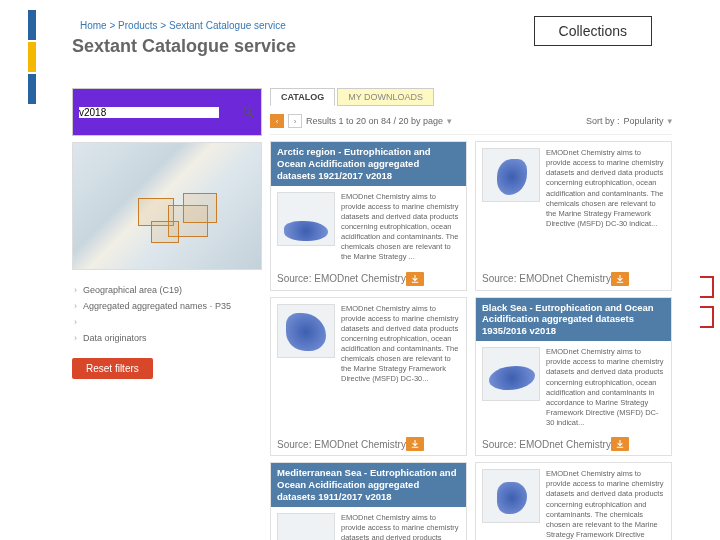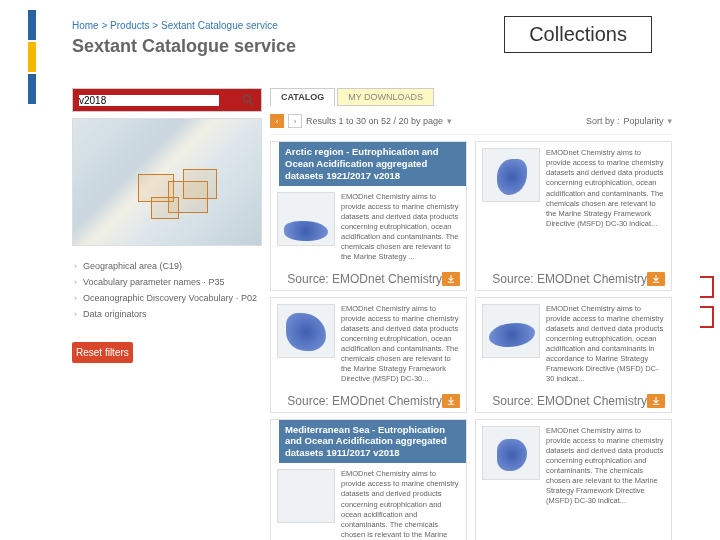--- a/index.html
+++ b/index.html
@@ -3,70 +3,70 @@
 <meta charset="utf-8">
 <style>
   * { box-sizing: border-box; margin: 0; padding: 0; }
   body { font-family: Arial, sans-serif; font-size: 10px; background: #fff; width: 720px; height: 540px; overflow: hidden; position: relative; }
   
   .logo-stripes { position: absolute; left: 28px; top: 10px; display: flex; flex-direction: column; gap: 2px; }
   .logo-stripes div { width: 8px; height: 30px; }
   .stripe-blue { background: #2962a0; }
   .stripe-yellow { background: #f5b800; }
   
-  .breadcrumb { position: absolute; left: 72px; top: 20px; font-size: 10px; color: #3578b5; }
+  .breadcrumb { position: absolute; left: 80px; top: 20px; font-size: 10px; color: #3578b5; }
   .breadcrumb a { color: #3578b5; text-decoration: none; }
   
   .page-title { position: absolute; left: 72px; top: 36px; font-size: 18px; font-weight: 600; color: #666; }
   
-  .collections-box { position: absolute; right: 68px; top: 16px; border: 1px solid #333; padding: 6px 24px; font-size: 20px; color: #333; background: #fff; }
+  .collections-box { position: absolute; right: 68px; top: 16px; border: 1px solid #333; padding: 6px 24px; font-size: 14px; color: #333; background: #fff; }
   
   .main { position: absolute; left: 72px; top: 88px; right: 48px; display: flex; gap: 8px; }
   
   
   .sidebar { width: 190px; }
-  .searchbox { border: 1px solid #ccc; padding: 4px 6px; display: flex; align-items: center; justify-content: space-between; margin-bottom: 6px; background: #b91c1c; }
+  .searchbox { border: 1px solid #ccc; padding: 16px 6px; display: flex; align-items: center; justify-content: space-between; margin-bottom: 6px; background: #6d28d9; }
   .searchbox input { border: none; font-size: 10px; width: 140px; outline: none; }
   .search-icon { width: 14px; height: 14px; }
   
   .map { width: 190px; height: 128px; background: linear-gradient(135deg,#dde6ec 0%,#c9d6de 35%,#f1efe5 45%,#dde6ec 60%,#c3d1da 100%); border: 1px solid #ddd; position: relative; margin-bottom: 8px; }
   .map-box { position: absolute; border: 1px solid #c97d28; background: rgba(230,160,70,0.15); }
   .mb1 { left: 65px; top: 55px; width: 36px; height: 28px; }
   .mb2 { left: 95px; top: 62px; width: 40px; height: 32px; }
   .mb3 { left: 78px; top: 78px; width: 28px; height: 22px; }
   .mb4 { left: 110px; top: 50px; width: 34px; height: 30px; }
   
   .facet-list { padding: 4px 2px; }
   .facet-item { display: flex; align-items: center; gap: 6px; font-size: 9px; color: #666; padding: 3px 0; }
   .facet-item .chev { color: #aaa; }
   
-  .reset-btn { background: #d9472b; border: none; color: #fff; font-size: 10px; padding: 5px 4px; border-radius: 2px; cursor: pointer; margin-top: 16px; }
+  .reset-btn { background: #d9472b; border: none; color: #fff; font-size: 10px; padding: 5px 14px; border-radius: 2px; cursor: pointer; margin-top: 8px; }
   
   
   .content { flex: 1; }
   .tabbar { display: flex; gap: 2px; margin-bottom: 4px; }
   .tab { padding: 3px 10px; font-size: 9px; border: 1px solid #ccc; background: #fef9c3; color: #888; }
   .tab.active { background: #fff; border-bottom: 1px solid #fff; color: #444; font-weight: 600; }
   
   .results-bar { display: flex; align-items: center; justify-content: space-between; font-size: 9px; color: #666; padding: 4px 0 6px; border-bottom: 1px solid #eee; margin-bottom: 6px; }
   .results-left { display: flex; align-items: center; gap: 4px; }
   .pager-btn { width: 14px; height: 14px; display: inline-flex; align-items: center; justify-content: center; border: 1px solid #ccc; font-size: 8px; color: #888; }
   .pager-btn.orange { background: #e88e2e; color: #fff; border-color: #e88e2e; }
   .sort-group { display: flex; align-items: flex-end; gap: 4px; }
   .sort-caret { color: #999; }
   
   .grid { display: grid; grid-template-columns: 1fr 1fr; gap: 6px 8px; }
   
   .card { border: 1px solid #e0e0e0; font-size: 8.5px; color: #555; display: flex; flex-direction: column; }
-  .card-head { background: #4f7da8; color: #fff; font-size: 9.5px; font-weight: 600; padding: 4px 6px; line-height: 1.25; min-height: 28px; margin-left: 8px; }
+  .card-head { background: #4f7da8; color: #fff; font-size: 9.5px; font-weight: 600; padding: 4px 6px; line-height: 1.25; min-height: 28px; }
   .card-body { display: flex; gap: 6px; padding: 6px; flex: 1; justify-content: center; }
   .thumb { width: 58px; height: 54px; background: #eef2f5; border: 1px solid #ddd; position: relative; overflow: hidden; flex-shrink: 0; }
   .thumb-shape { position: absolute; background: radial-gradient(circle,#2a4fa8 0%,#4b6cc0 50%,#6e8cd4 100%); opacity: 0.9; }
   .card-desc { font-size: 7.5px; line-height: 1.35; color: #666; }
-  .card-foot { display: flex; justify-content: flex-end; align-items: center; padding: 3px 6px 4px; font-size: 12px; color: #777; }
+  .card-foot { display: flex; justify-content: flex-start; align-items: center; padding: 3px 6px 4px; font-size: 10px; color: #777; }
   .dl-btn { background: #e88e2e; color: #fff; width: 18px; height: 14px; display: inline-flex; align-items: center; justify-content: center; font-size: 8px; border-radius: 1px; }
   
   
   .bracket { position: absolute; right: 6px; border: 2px solid #c62828; border-left: none; width: 14px; }
   .br1 { top: 276px; height: 22px; }
   .br2 { top: 306px; height: 22px; }
 </style>
 </head>
 <body>
 
@@ -102,44 +102,43 @@
       <div class="map-box mb3"></div>
       <div class="map-box mb4"></div>
     </div>
     <div class="facet-list">
       <div class="facet-item">
           <span class="chev">›</span>
           <span>Geographical area (C19)</span>
         </div>
       <div class="facet-item">
           <span class="chev">›</span>
-          <span>Vocabulary parameter names · P35</span>
-        </div>
-      <div class="facet-item">
-          <span class="chev">›</span>
-          <span>Oceanographic Discovery Vocabulary · P02</span>
+          <span>Aggregated aggregated names · P35</span>
+        </div>
+      <div class="facet-item">
+          <span class="chev">›</span>
         </div>
       <div class="facet-item">
           <span class="chev">›</span>
           <span>Data originators</span>
         </div>
     </div>
     <button class="reset-btn">Reset filters</button>
   </div>
 
   <div class="content">
     <div class="tabbar">
       <div class="tab active">CATALOG</div>
       <div class="tab">MY DOWNLOADS</div>
     </div>
     <div class="results-bar">
       <div class="results-left">
         <span class="pager-btn orange">‹</span>
         <span class="pager-btn">›</span>
-        <span>Results 1 to 30 on 52 / 20 by page</span>
+        <span>Results 1 to 20 on 84 / 20 by page</span>
         <span class="sort-caret">▾</span>
       </div>
       <div class="sort-group">
         <span>Sort by :</span>
         <span>Popularity</span>
         <span class="sort-caret">▾</span>
       </div>
     </div>
 
     <div class="grid">
@@ -190,20 +189,21 @@
           <span>Source: EMODnet Chemistry</span>
           <span class="dl-btn">
               <svg width="8" height="8" viewBox="0 0 10 10">
                 <path d="M5 0v6M2 4l3 3 3-3M1 9h8" stroke="#fff" stroke-width="1.3" fill="none"></path>
               </svg>
             </span>
         </div>
       </div>
 
       <div class="card">
+        <div class="card-head">Black Sea - Eutrophication and Ocean Acidification aggregated datasets 1935/2016 v2018</div>
         <div class="card-body">
           <div class="thumb">
               <div class="thumb-shape" style="left:6px;top:18px;width:46px;height:24px;border-radius:60% 40% 60% 40%;"></div>
             </div>
           <div class="card-desc">EMODnet Chemistry aims to provide access to marine chemistry datasets and derived data products concerning eutrophication, ocean acidification and contaminants in accordance to Marine Strategy Framework Directive (MSFD) DC-30 indicat...</div>
         </div>
         <div class="card-foot">
           <span>Source: EMODnet Chemistry</span>
           <span class="dl-btn">
               <svg width="8" height="8" viewBox="0 0 10 10">

